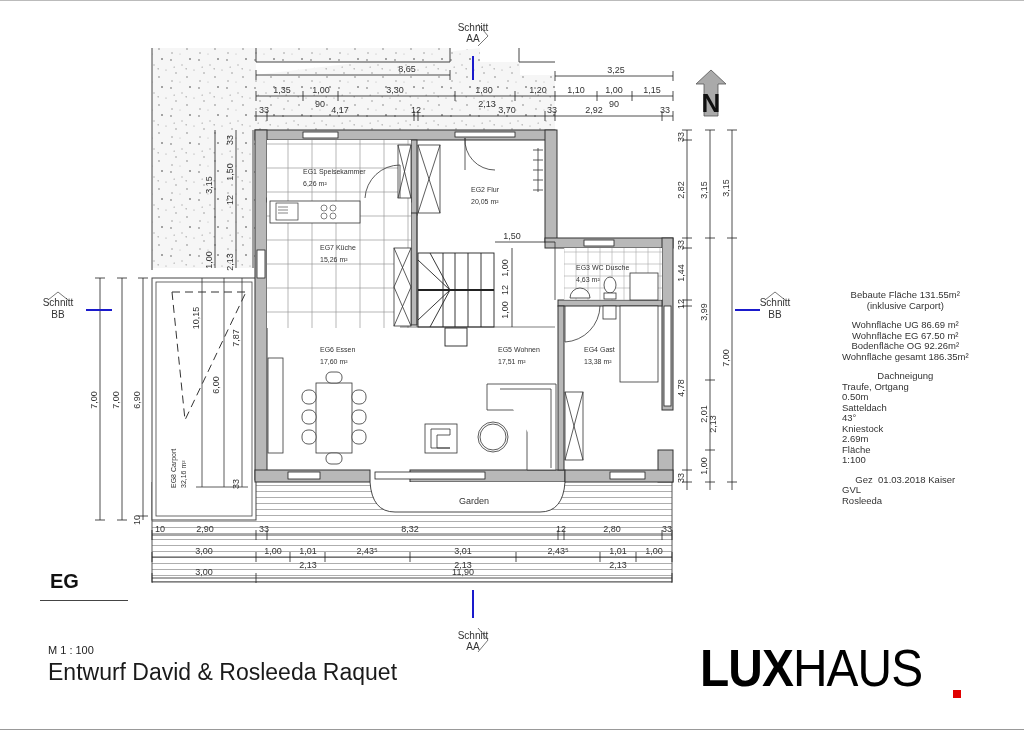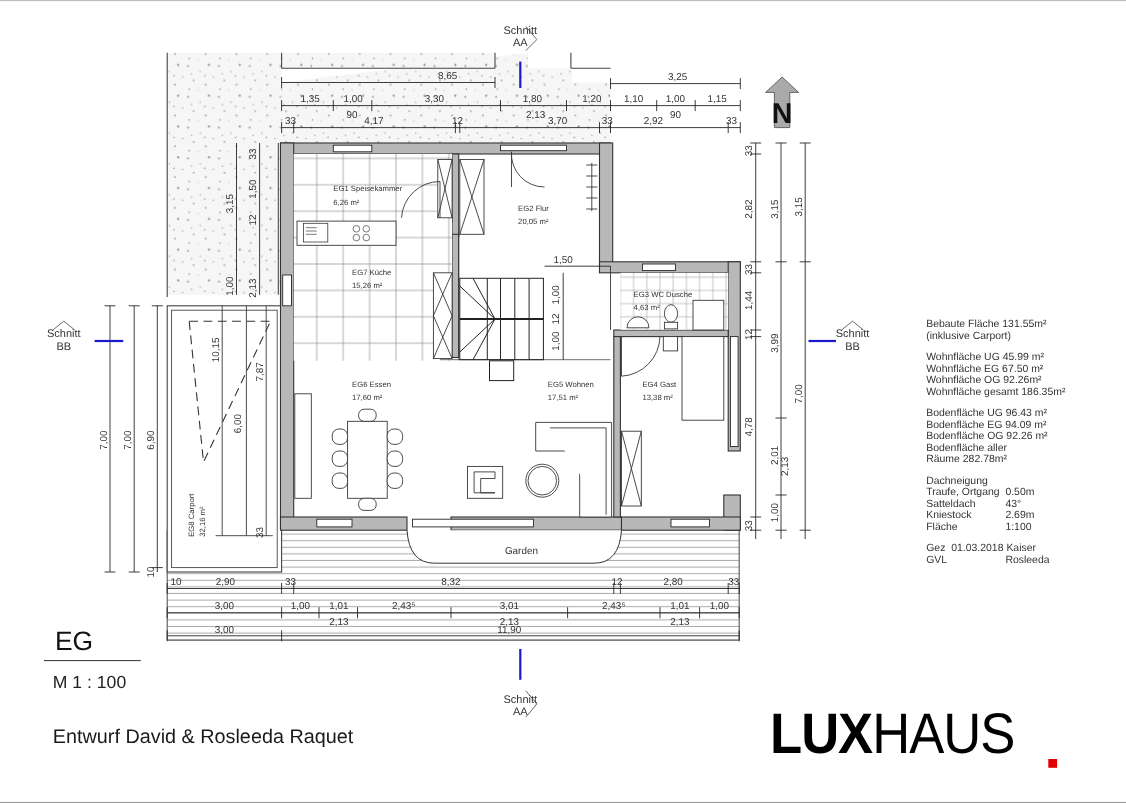--- a/index.html
+++ b/index.html
@@ -1,26 +1,26 @@
 <!DOCTYPE html>
 <html><head>
 <meta charset="utf-8">
 <style>
   html, body { margin:0; padding:0; background:#ffffff; }
   body { width:1024px; height:731px; position:relative; overflow:hidden; font-family:"Liberation Sans", sans-serif; color:#222; }
   #plan { position:absolute; left:0; top:0; width:1024px; height:731px; }
   .info { position:absolute; left:842px; top:290px; font-size:9.5px; line-height:10.5px; color:#333; }
   .info .grp { margin-bottom:9px; }
-  .info .row { white-space:nowrap; }
-  .info .kv { display:flex; }
+  .info .row { white-space:nowrap;text-align:center; }
+  .info .kv { display:flex;flex-direction:column; }
   .info .kv .k { width:72px; }
-  .floor-label { position:absolute; left:50px; top:570px; font-size:24px; color:#111; }
+  .floor-label { position:absolute; left:50px; top:570px; font-size:20px; color:#111;font-weight:bold; }
   .floor-line { position:absolute; left:40px; top:600px; width:88px; height:1px; background:#444; }
-  .scale-label { position:absolute; left:48px; top:612px; font-size:16px; color:#222; }
-  .title { position:absolute; left:48px; top:659px; font-size:18px; color:#1a1a1a; }
+  .scale-label { position:absolute; left:48px; top:644px; font-size:11px; color:#222; }
+  .title { position:absolute; left:48px; top:659px; font-size:23px; color:#1a1a1a; }
   .logo { position:absolute; left:700px; top:638px; font-size:52px; letter-spacing:-1px; color:#000; line-height:60px; transform:scaleX(0.92); transform-origin:left; }
   .logo .b { font-weight:bold; }
   .logo-dot { position:absolute; left:953px; top:690px; width:8px; height:8px; background:#e00000; }
   .bottom-line { position:absolute; left:0; top:729px; width:1024px; height:1px; background:#999; }
   .top-line { position:absolute; left:0; top:0; width:1024px; height:1px; background:#bbb; }
   svg text { font-family:"Liberation Sans", sans-serif; }
 </style>
 </head>
 <body>
 
@@ -433,31 +433,24 @@
     <text x="711" y="112" font-size="26" font-weight="bold" fill="#111" text-anchor="middle">N</text>
   </g>
 </svg>
 
 <div class="info">
   <div class="grp">
     <div class="row">Bebaute Fläche 131.55m²</div>
     <div class="row">(inklusive Carport)</div>
   </div>
   <div class="grp">
-    <div class="row">Wohnfläche UG 45.99 m²</div>
+    <div class="row">Wohnfläche UG 86.69 m²</div>
     <div class="row">Wohnfläche EG 67.50 m²</div>
-    <div class="row">Wohnfläche OG 92.26m²</div>
+    <div class="row">Bodenfläche OG 92.26m²</div>
     <div class="row">Wohnfläche gesamt 186.35m²</div>
-  </div>
-  <div class="grp">
-    <div class="row">Bodenfläche UG 96.43 m²</div>
-    <div class="row">Bodenfläche EG 94.09 m²</div>
-    <div class="row">Bodenfläche OG 92.26 m²</div>
-    <div class="row">Bodenfläche aller</div>
-    <div class="row">Räume 282.78m²</div>
   </div>
   <div class="grp">
     <div class="row">Dachneigung</div>
     <div class="kv">
         <span class="k">Traufe, Ortgang</span>
         <span>0.50m</span>
       </div>
     <div class="kv">
         <span class="k">Satteldach</span>
         <span>43°</span>

